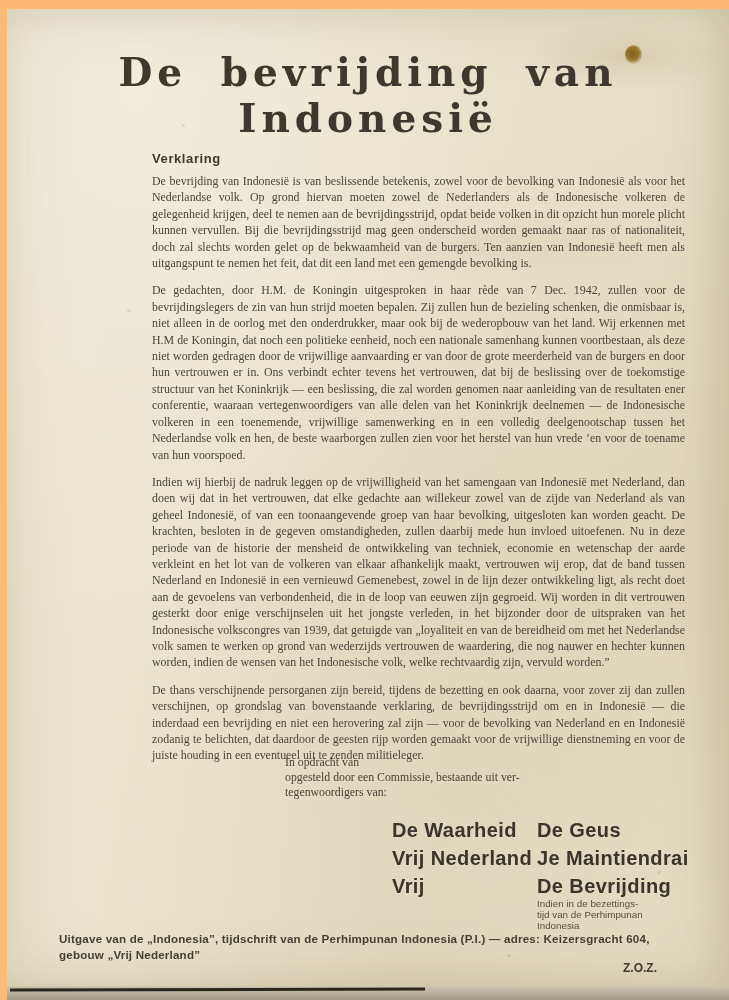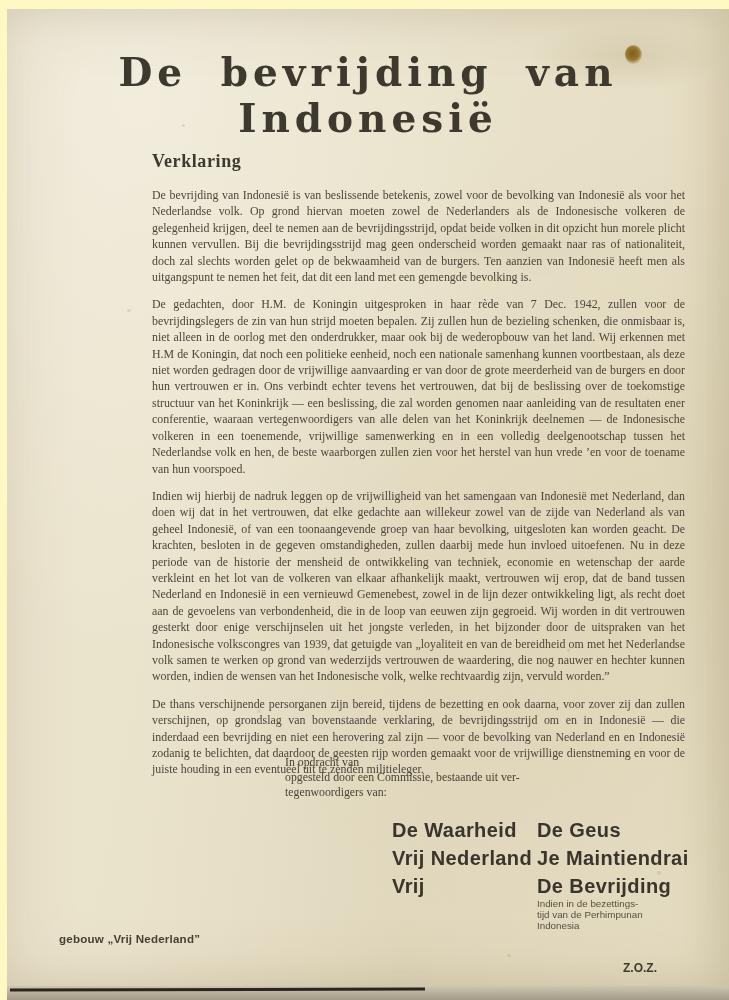--- a/index.html
+++ b/index.html
@@ -1,21 +1,21 @@
 <!DOCTYPE html>
 <html><head>
 <meta charset="utf-8">
 <style>
   html,body{margin:0;padding:0;}
   body{
     width:729px;height:1000px;overflow:hidden;
     background:#15110b;
     font-family:"Liberation Serif", serif;
   }
-  .stage{position:relative;width:729px;height:1000px;background:#fef9c3;}
+  .stage{position:relative;width:729px;height:1000px;background:#fdba74;}
 
   
   .paper{
     position:absolute;left:7px;top:9px;width:722px;height:977px;
     background-color:#e9e2ca;
     background-image:
       radial-gradient(ellipse at 18% 8%,  rgba(255,255,255,.30), transparent 45%),
       radial-gradient(ellipse at 90% 55%, rgba(180,158,112,.14), transparent 55%),
       radial-gradient(ellipse at 55% 98%, rgba(165,145,100,.12), transparent 50%),
       linear-gradient(100deg, #ece5cf 0%, #e9e2ca 55%, #e4dcc1 100%);
@@ -60,22 +60,22 @@
   .s5{left:650px;top:862px;width:4px;height:4px;background:rgba(125,95,55,.14);}
   .s6{left:175px;top:115px;width:3px;height:3px;}
   .s7{left:500px;top:945px;width:4px;height:3px;}
 
   
   .content{
     position:absolute;left:145px;top:142px;width:533px;
     color:#4c453a;
   }
   .heading{
-    font-family:Liberation Serif, serif;font-weight:bold;
-    font-size:18px;letter-spacing:.6px;color:#3e392f;margin:0 0 15px 0;
+    font-family:Liberation Sans, sans-serif;font-weight:bold;
+    font-size:13px;letter-spacing:.6px;color:#3e392f;margin:0 0 7px 0;
   }
   .content p{
     margin:0 0 11px 0;
     font-size:11.9px;line-height:16.4px;text-align:justify;
   }
 
   
   .commission{position:absolute;left:278px;top:746px;width:400px;color:#494336;}
   .c-line{font-size:11.8px;line-height:15px;}
   .c-bold{
@@ -152,20 +152,21 @@
       <div class="name">Je Maintiendrai</div>
       <div class="name" style="height:auto;">De Bevrijding</div>
       <div class="organ-note">
         <div>Indien in de bezettings-</div>
         <div>tijd van de Perhimpunan</div>
         <div>Indonesia</div>
       </div>
     </div>
 
     <div class="footer">
+      <div>Uitgave van de „Indonesia”, tijdschrift van de Perhimpunan Indonesia (P.I.) — adres: Keizersgracht 604,</div>
       <div>gebouw „Vrij Nederland”</div>
     </div>
     <div class="zoz">Z.O.Z.</div>
 
   </div>
 
   <div class="bottom-strip"></div>
   <div class="bottom-strip-line"></div>
 
 </div>

